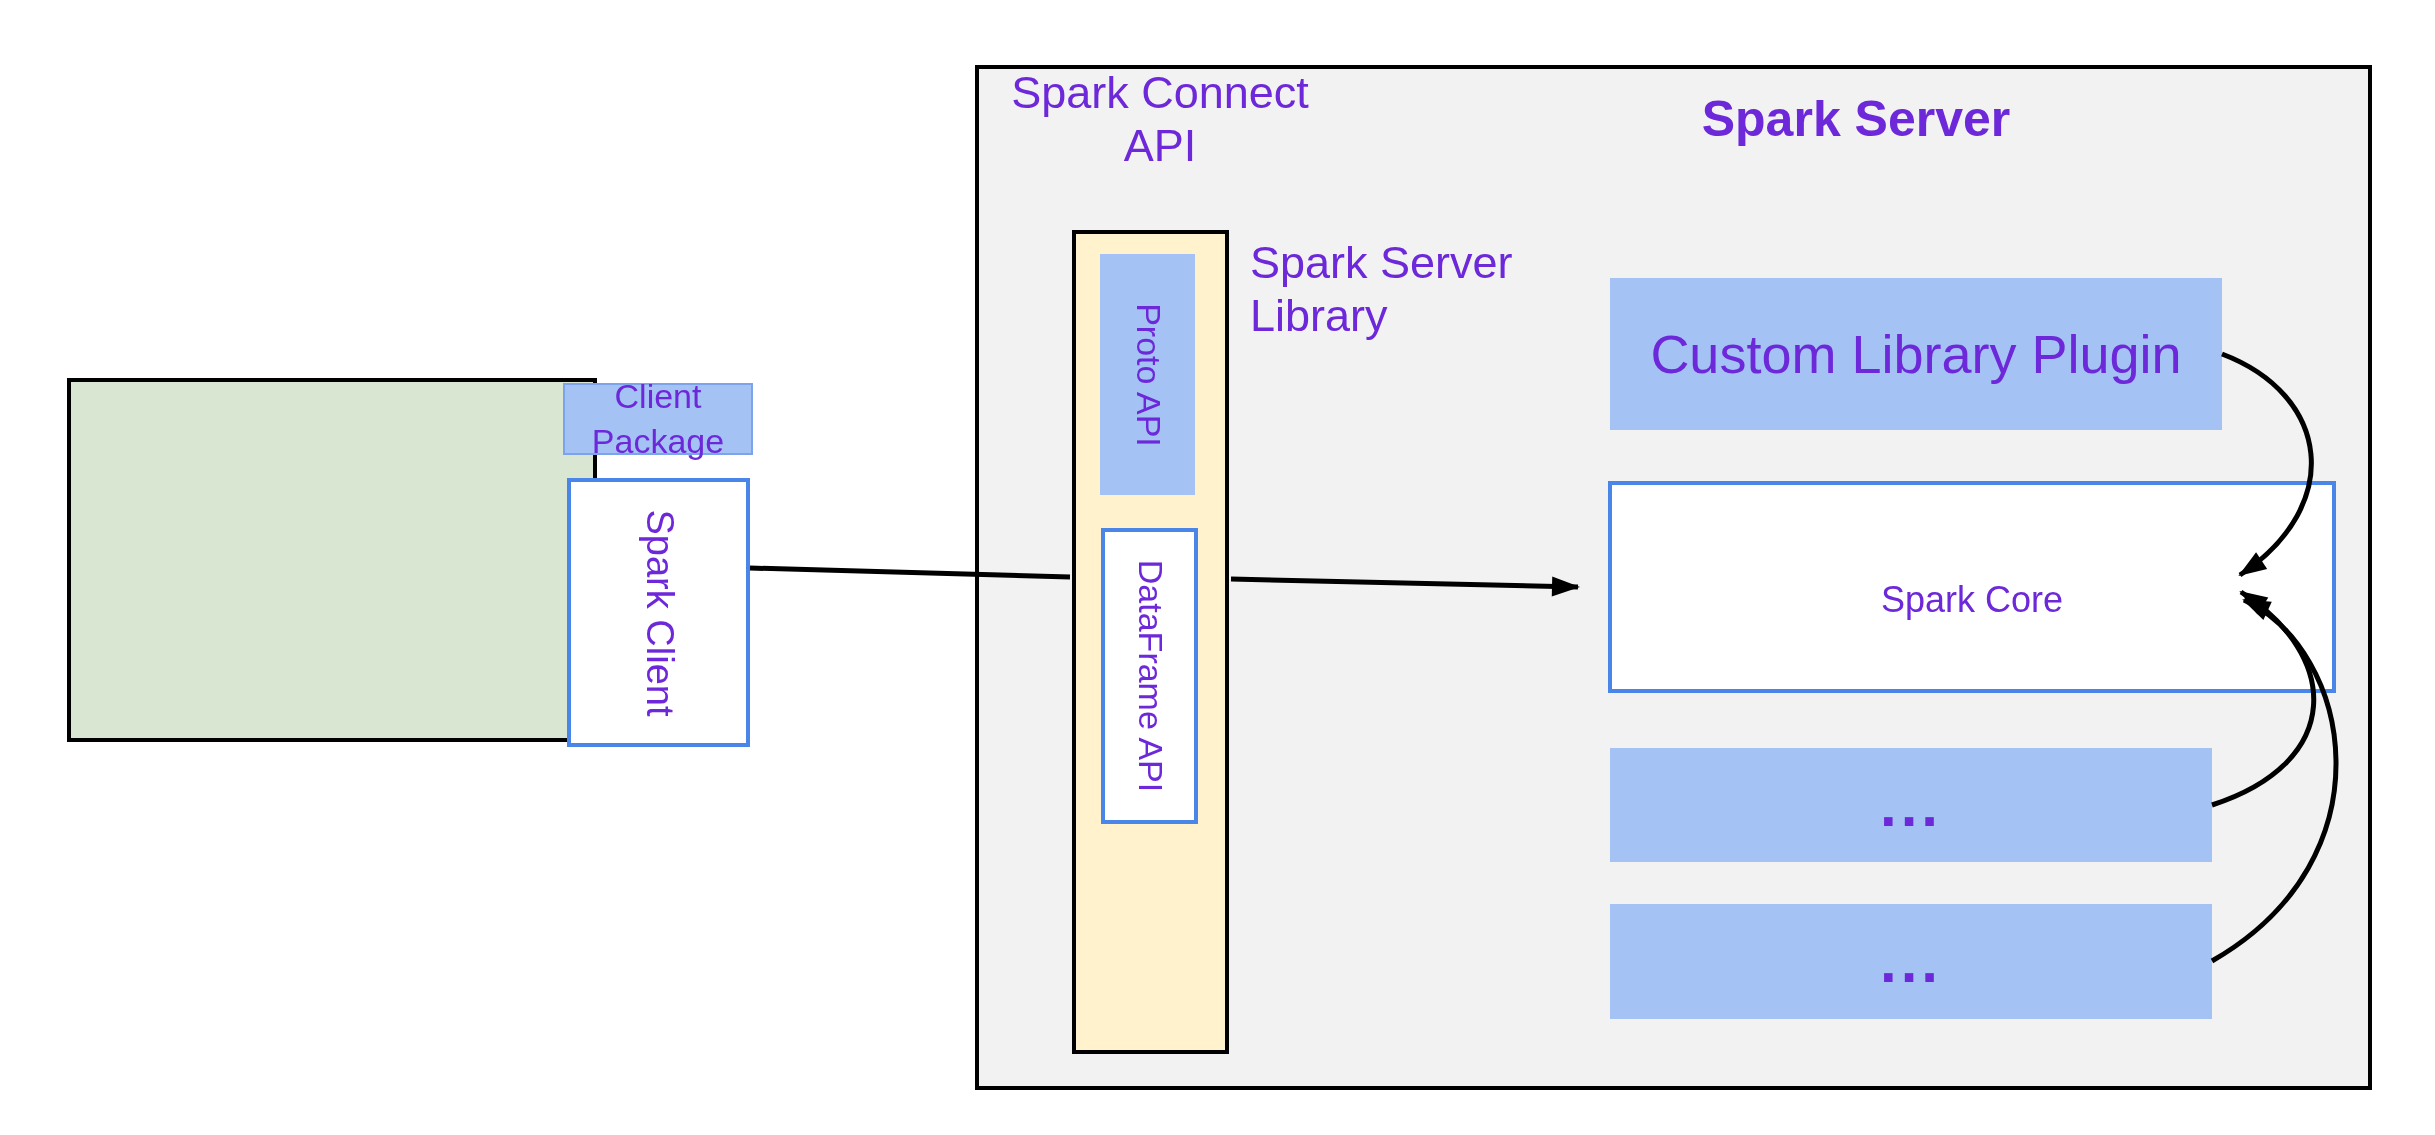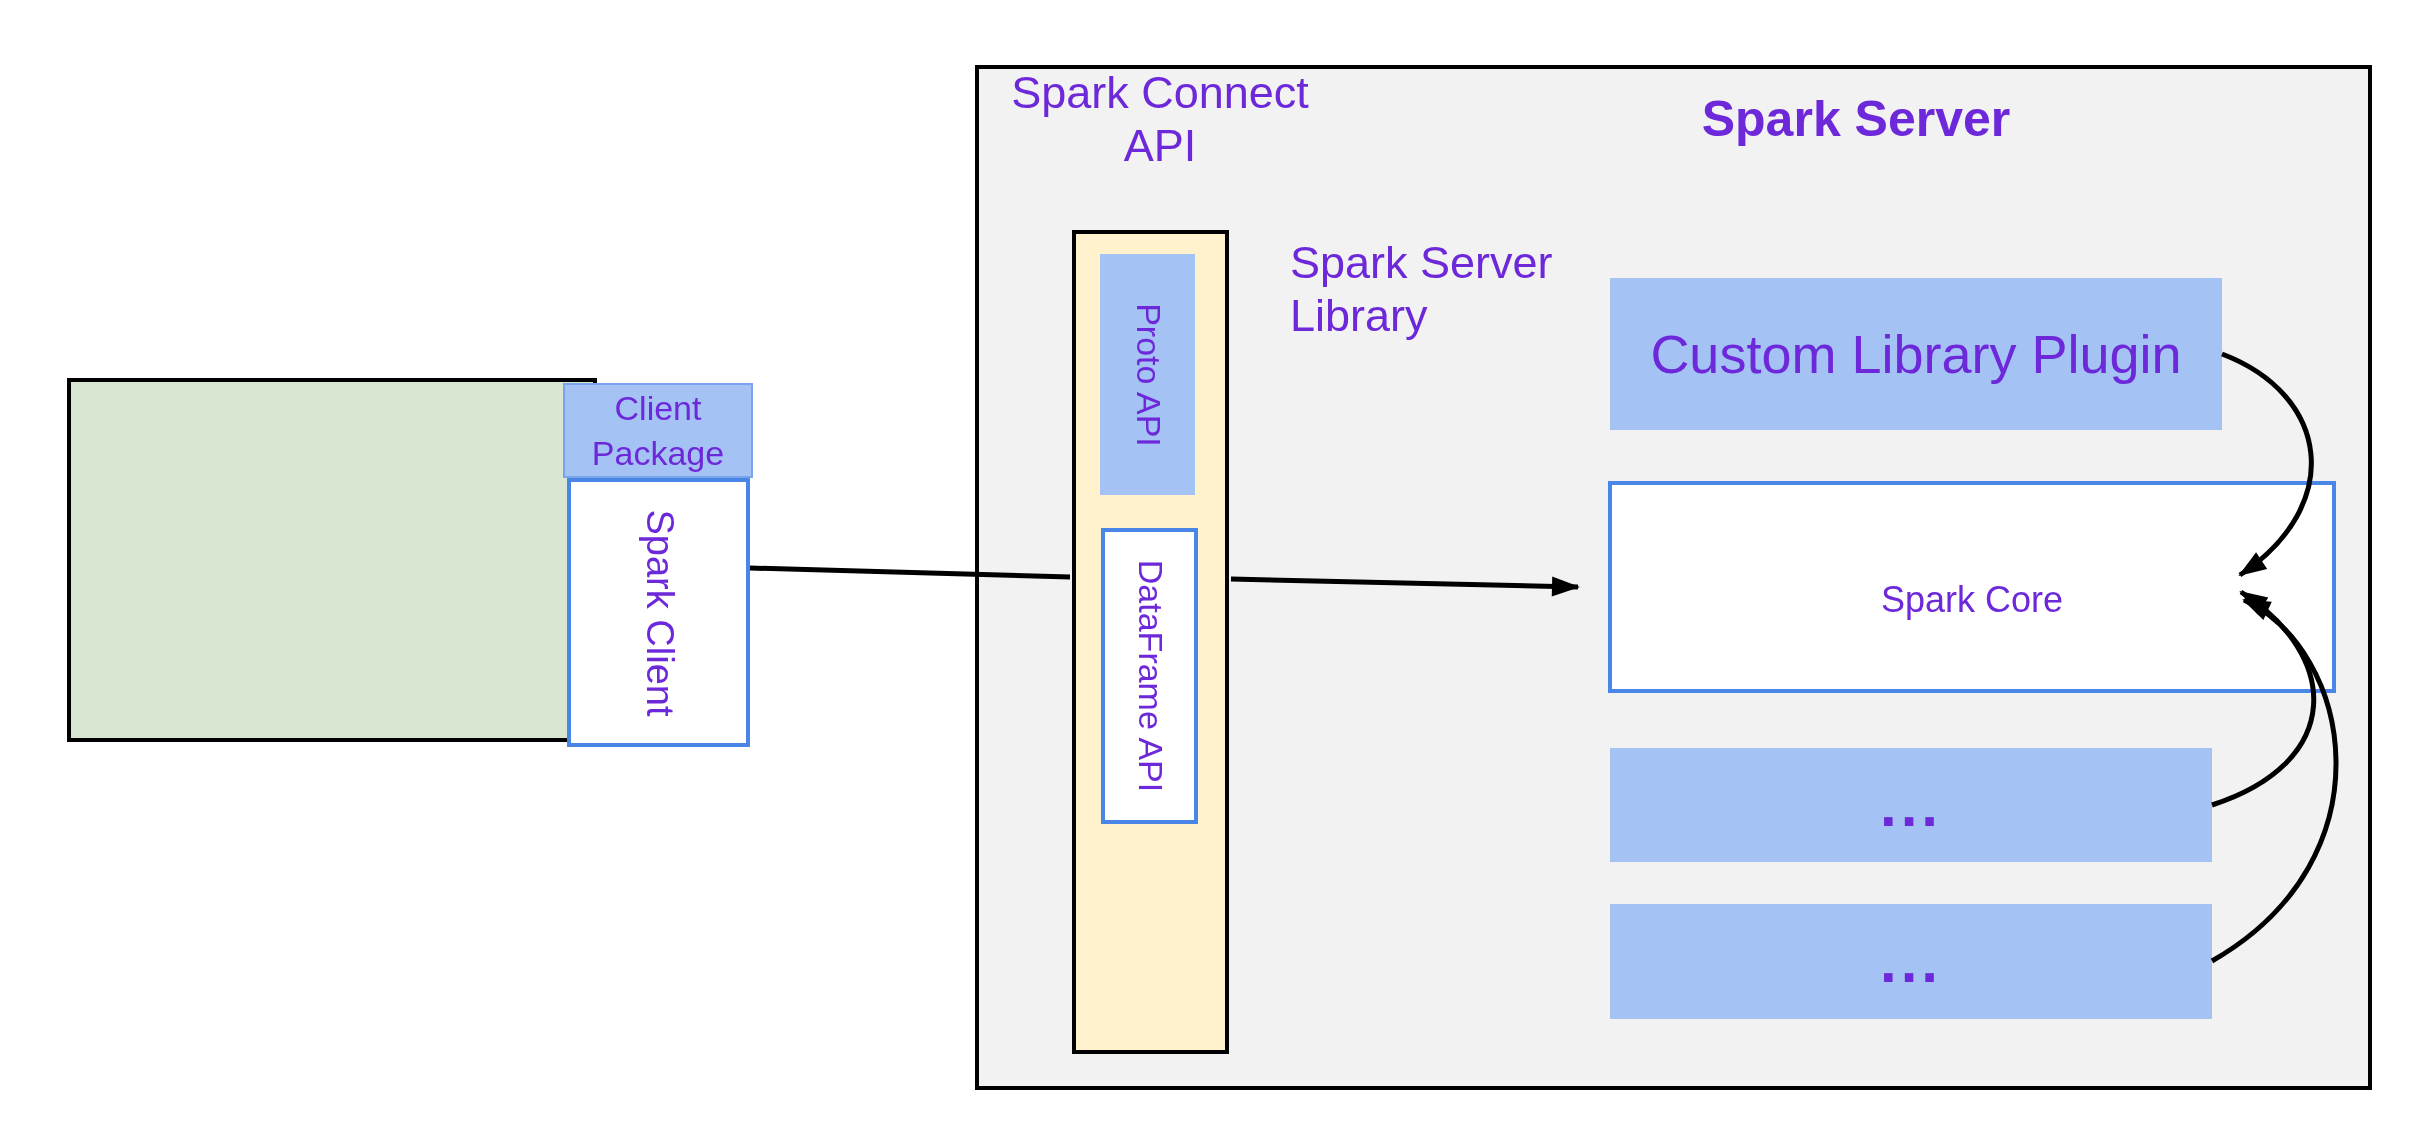--- a/index.html
+++ b/index.html
@@ -6,36 +6,36 @@
   #canvas{
     position:relative;width:2435px;height:1135px;background:#ffffff;overflow:hidden;
     font-family:"Liberation Sans", sans-serif;color:#6d28d9;
   }
   .abs{position:absolute;box-sizing:border-box;}
   
   .gray-box{left:975px;top:65px;width:1397px;height:1025px;background:#f2f2f2;border:4px solid #000;}
   
   .connect-label{left:1010px;top:66px;width:300px;text-align:center;font-size:45px;line-height:53px;}
   .server-title{left:1656px;top:91px;width:400px;text-align:center;font-size:50px;line-height:56px;font-weight:700;}
-  .library-label{left:1250px;top:236px;width:330px;text-align:left;font-size:45px;line-height:53px;margin-left:40px;}
+  .library-label{left:1250px;top:236px;width:330px;text-align:left;font-size:45px;line-height:53px;}
   
   .yellow-box{left:1072px;top:230px;width:157px;height:824px;background:#fff2cc;border:4px solid #000;}
   .proto-box{left:1100px;top:254px;width:95px;height:241px;background:#a4c2f4;}
   .df-box{left:1101px;top:528px;width:97px;height:296px;background:#ffffff;border:4px solid #4a86e8;}
   .vtext{position:absolute;left:50%;top:50%;transform:translate(-50%,-50%) rotate(90deg);white-space:nowrap;font-size:34px;}
   
   .plugin-box{left:1610px;top:278px;width:612px;height:152px;background:#a4c2f4;display:flex;align-items:center;justify-content:center;font-size:54px;}
   .core-box{left:1608px;top:481px;width:728px;height:212px;background:#ffffff;border:4px solid #4a86e8;display:flex;align-items:center;justify-content:center;font-size:36px;padding-top:26px;}
   .slot-box{left:1610px;width:602px;background:#a4c2f4;display:flex;align-items:center;justify-content:center;font-size:60px;font-weight:700;letter-spacing:4px;}
   .slot1{top:748px;height:114px;}
   .slot2{top:904px;height:115px;}
   
   .green-box{left:67px;top:378px;width:530px;height:364px;background:#d9e7d2;border:4px solid #000;}
   .green-label{left:67px;top:491px;width:530px;text-align:center;font-size:64px;line-height:76px;}
-  .package-box{left:563px;top:383px;width:190px;height:95px;background:#a4c2f4;border:2px solid #7ba4ed;
+  .package-box{left:563px;top:383px;width:190px;height:72px;background:#a4c2f4;border:2px solid #7ba4ed;
     display:flex;align-items:center;justify-content:center;text-align:center;font-size:34px;line-height:45px;}
   .client-box{left:567px;top:478px;width:183px;height:269px;background:#ffffff;border:4px solid #4a86e8;}
   .client-box .vtext{font-size:38px;}
   
   svg.arrows{position:absolute;left:0;top:0;width:2435px;height:1135px;pointer-events:none;}
 </style>
 </head>
 <body>
 
 <div id="canvas">

